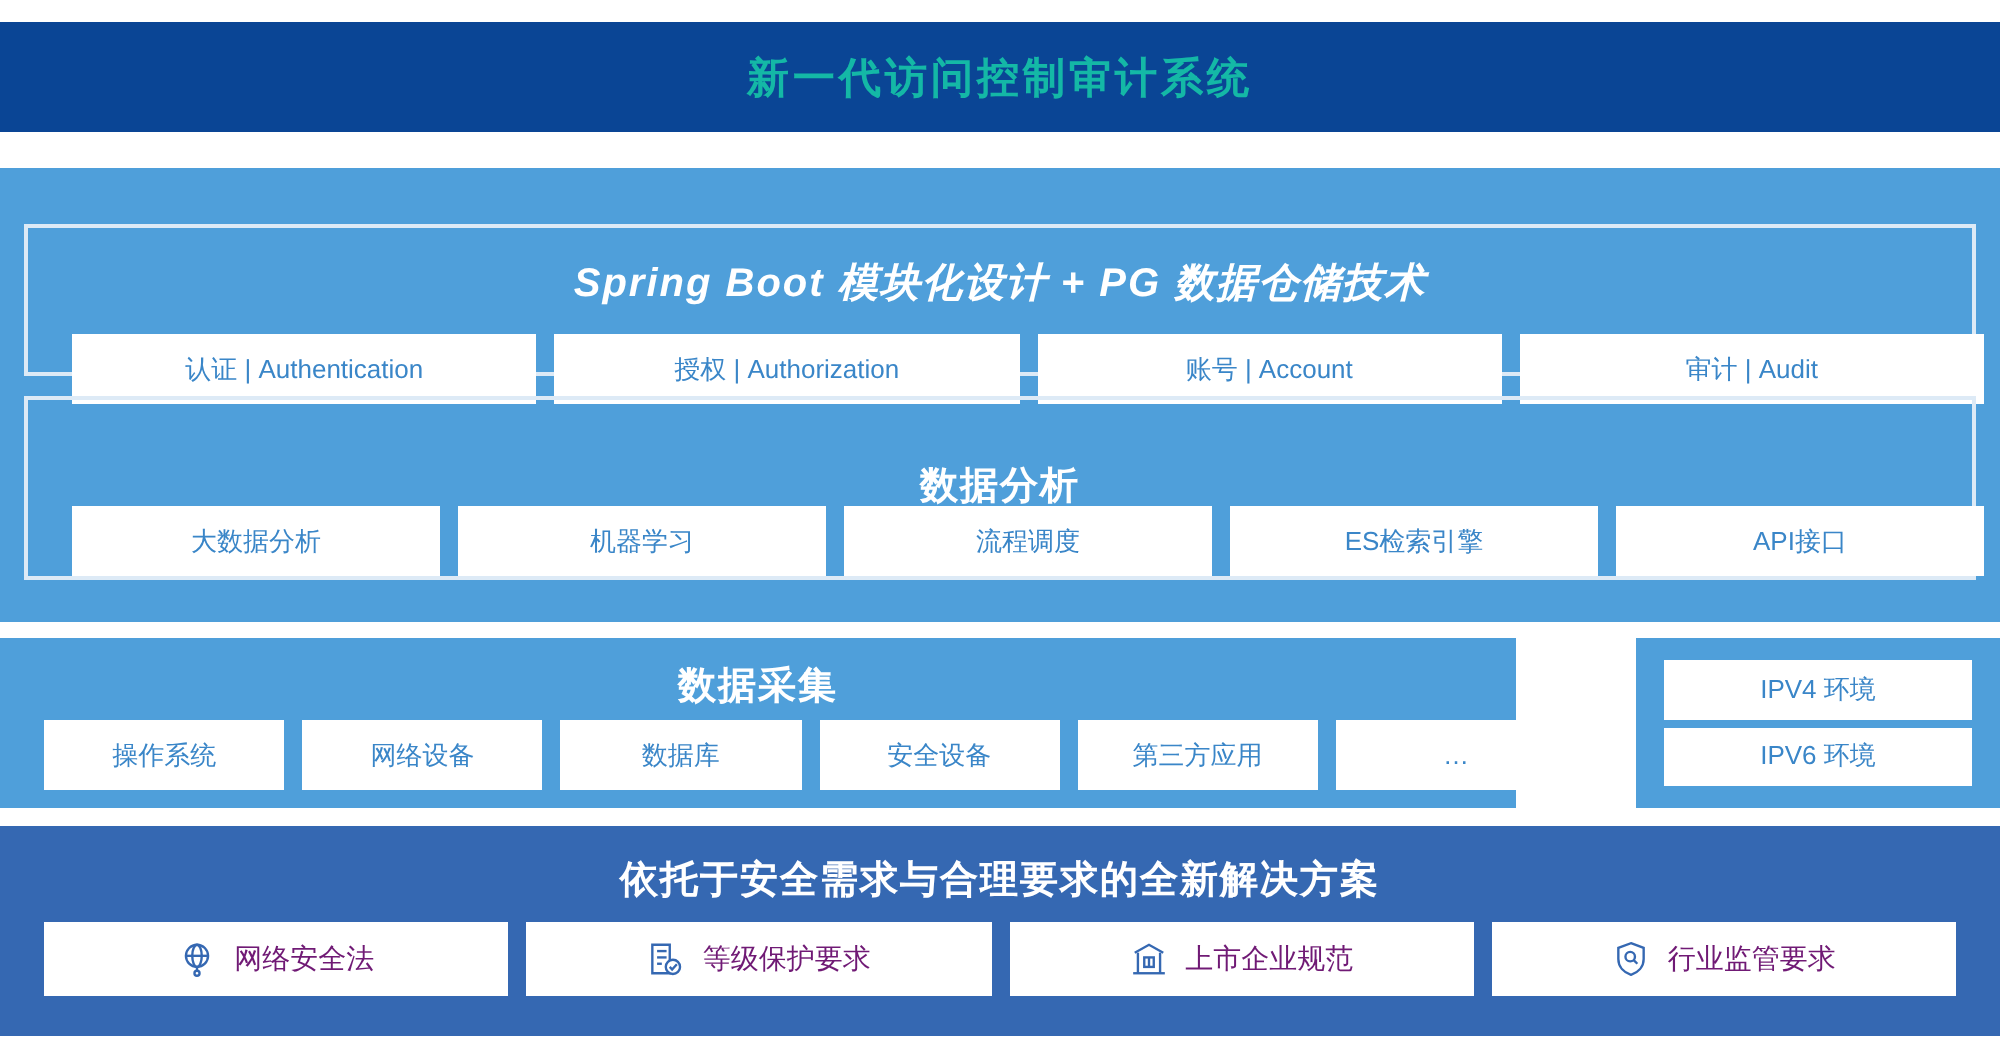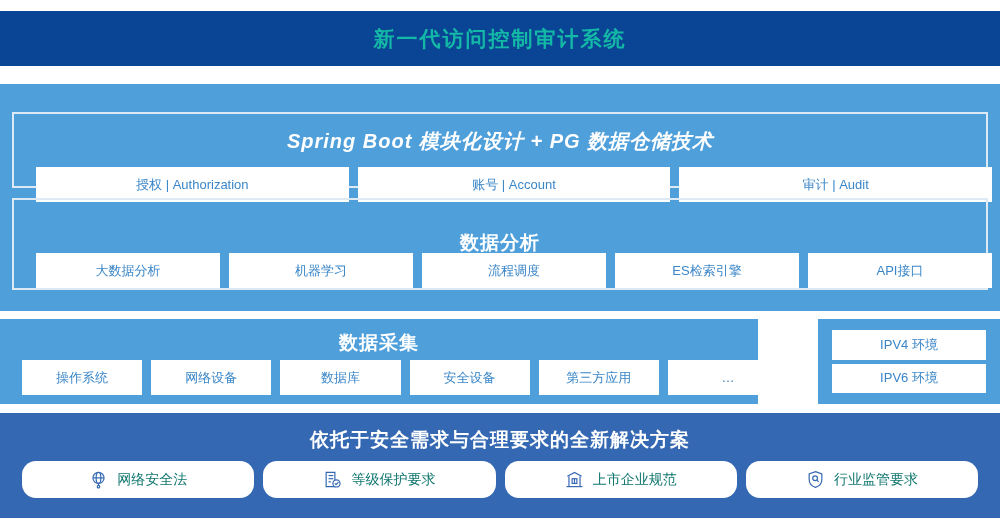--- a/index.html
+++ b/index.html
@@ -79,24 +79,23 @@
     display: flex;
     align-items: center;
     justify-content: center;
     color: #3a86c8;
     font-size: 13px;
     box-sizing: border-box;
     flex: 1 1 0;
     white-space: nowrap;
   }
   .card.dark-txt {
-    color: #0f766e;
+    color: #701a75;
     font-size: 14px;
     gap: 9px;
-    border-radius: 14px;
   }
   .card-icon {
     display: inline-flex;
     align-items: center;
     justify-content: center;
     width: 19px;
     height: 19px;
     flex: none;
   }
   .card-icon svg { display: block; }
@@ -156,20 +155,21 @@
 
   <div class="header">
     <div class="header-title">新一代访问控制审计系统</div>
   </div>
 
   <div class="panel panel-light" id="panel-architecture">
 
     <div class="inner-box" id="box-spring">
       <div class="section-title italic" id="title-spring">Spring Boot 模块化设计 + PG 数据仓储技术</div>
       <div class="card-row" id="row-spring">
+        <div class="card">认证 | Authentication</div>
         <div class="card">授权 | Authorization</div>
         <div class="card">账号 | Account</div>
         <div class="card">审计 | Audit</div>
       </div>
     </div>
 
     <div class="inner-box" id="box-analysis">
       <div class="section-title" id="title-analysis">数据分析</div>
       <div class="card-row" id="row-analysis">
         <div class="card">大数据分析</div>

